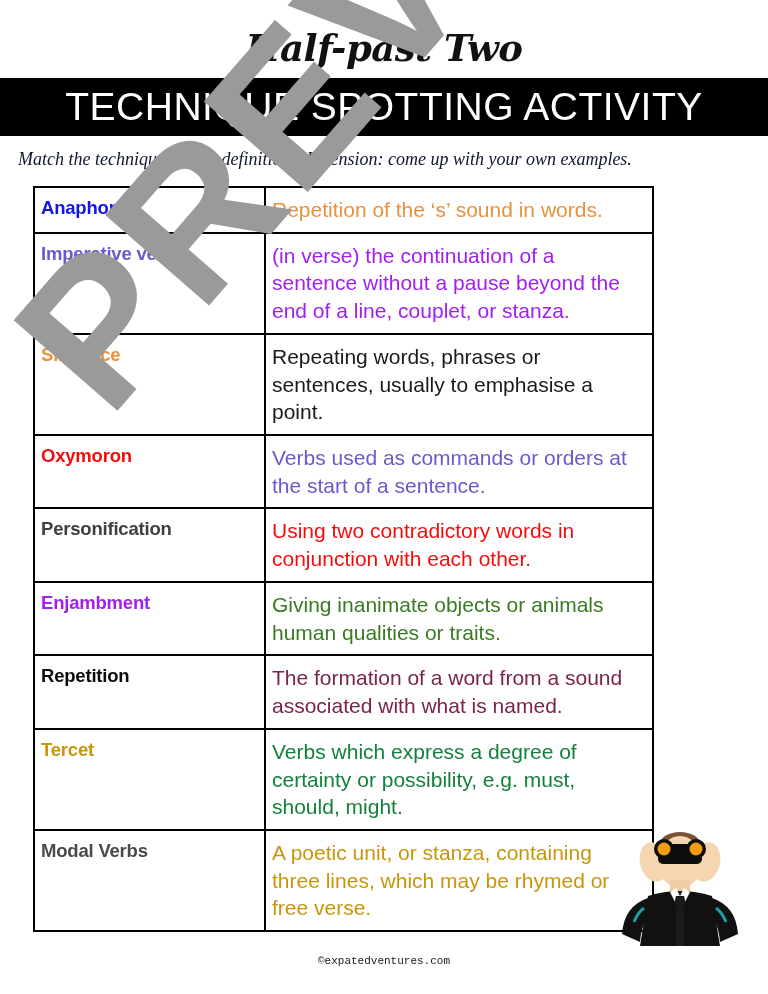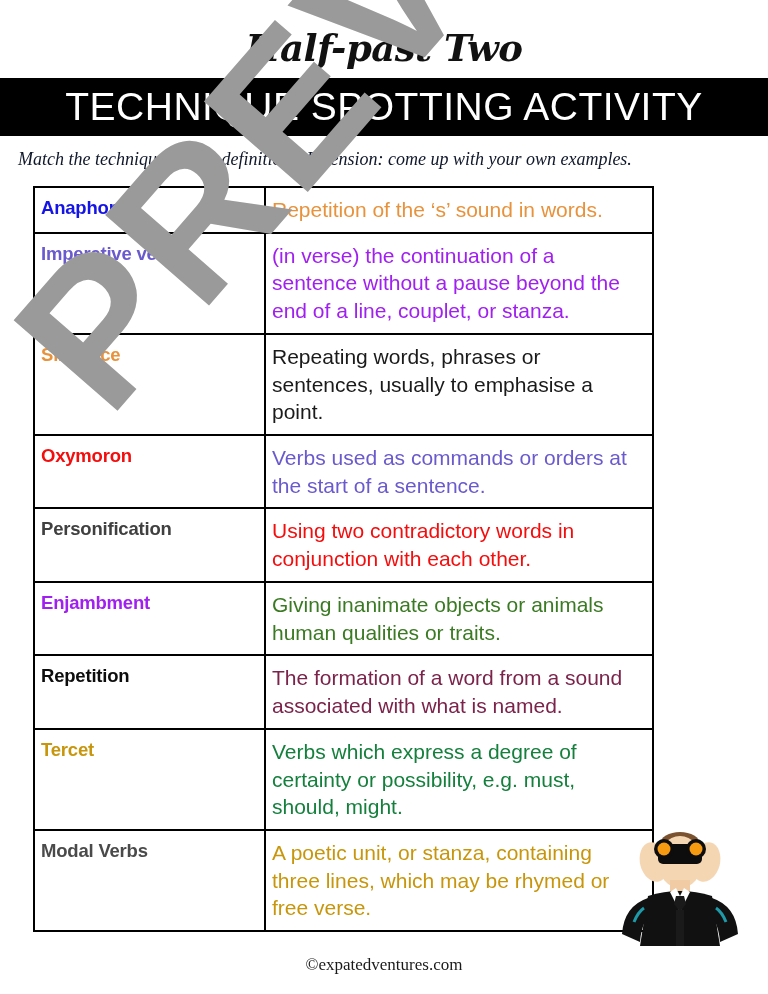--- a/index.html
+++ b/index.html
@@ -126,22 +126,22 @@
     -webkit-text-stroke: 0;
   }
 
   
   .footer {
     position: absolute;
     left: 0;
     top: 955px;
     width: 768px;
     text-align: center;
-    font-family: Liberation Serif, serif;
-    font-size: 17px;
+    font-family: Liberation Mono, monospace;
+    font-size: 11px;
     color: #1a1a1a;
   }
 
   
   .illustration {
     position: absolute;
     right: 8px;
     bottom: 48px;
     width: 160px;
     height: 130px;

